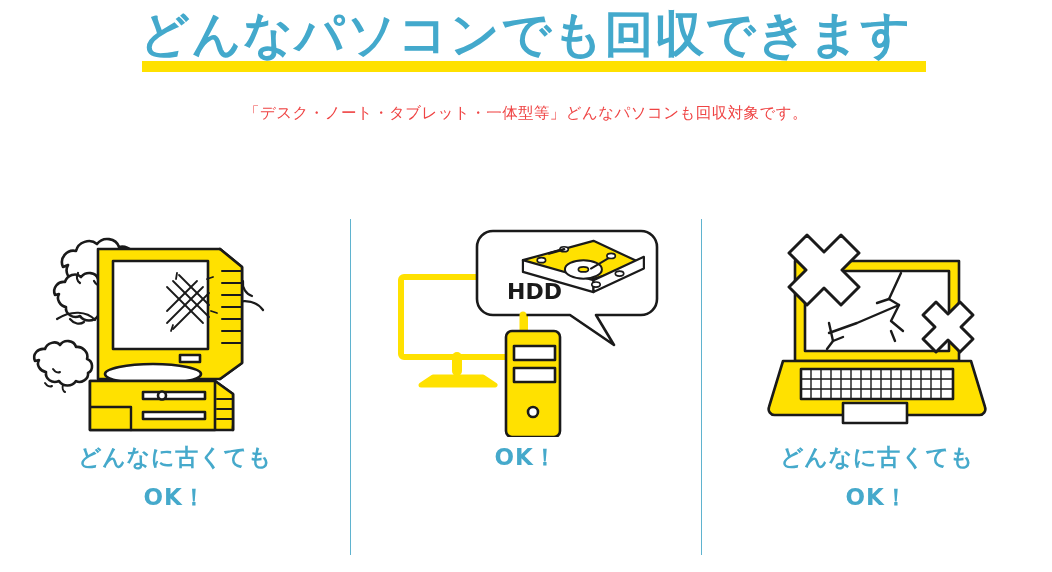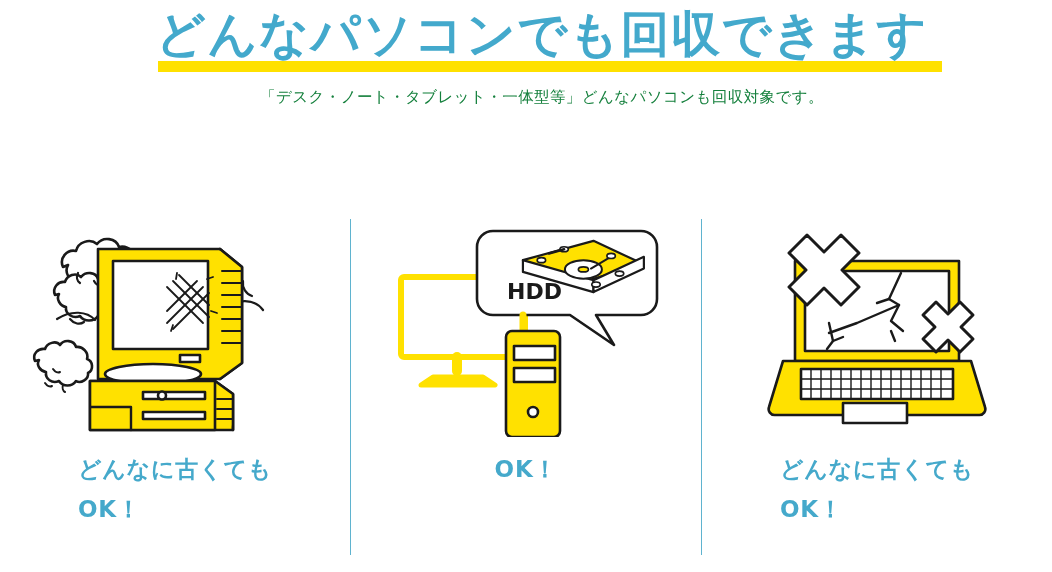--- a/index.html
+++ b/index.html
@@ -15,21 +15,20 @@
     position: relative;
   }
 
   
   .header {
     position: absolute;
     top: 0;
     left: 0;
     width: 932px;
     height: 130px;
-    margin-left: 16px;
   }
   .title-wrap {
     position: absolute;
     top: 4px;
     left: 0;
     width: 1052px;
     text-align: center;
   }
   .title-highlight {
     position: absolute;
@@ -47,27 +46,27 @@
     font-size: 49px;
     line-height: 62px;
     font-weight: bold;
     color: #43a9cc;
     letter-spacing: 1.5px;
     margin: 0;
     font-family: "DejaVu Sans", "Liberation Sans", sans-serif;
   }
   .subtitle {
     position: absolute;
-    top: 84px;
+    top: 100px;
     left: 0;
     width: 1052px;
     text-align: center;
     font-size: 15.5px;
     line-height: 26px;
-    color: #15803d;
+    color: #ef4444;
     letter-spacing: 0.4px;
     font-family: "DejaVu Sans", "Liberation Sans", sans-serif;
   }
 
   
   .columns {
     position: absolute;
     top: 219px;
     left: 0;
     width: 1052px;
@@ -89,28 +88,28 @@
     align-self: stretch;
   }
 
   .illustration {
     height: 218px;
     display: flex;
     align-items: center;
     justify-content: center;
   }
   .caption {
-    text-align: left;
+    text-align: center;
     color: #45a9cb;
     font-size: 23px;
     line-height: 40px;
     font-weight: bold;
     letter-spacing: 0.8px;
     font-family: "DejaVu Sans", "Liberation Sans", sans-serif;
-    margin-top: 12px;
+    margin-top: 0;
   }
   .caption .line2 {
     display: block;
   }
   svg { display: block; }
 </style>
 </head>
 <body>
 
 <div class="header">

